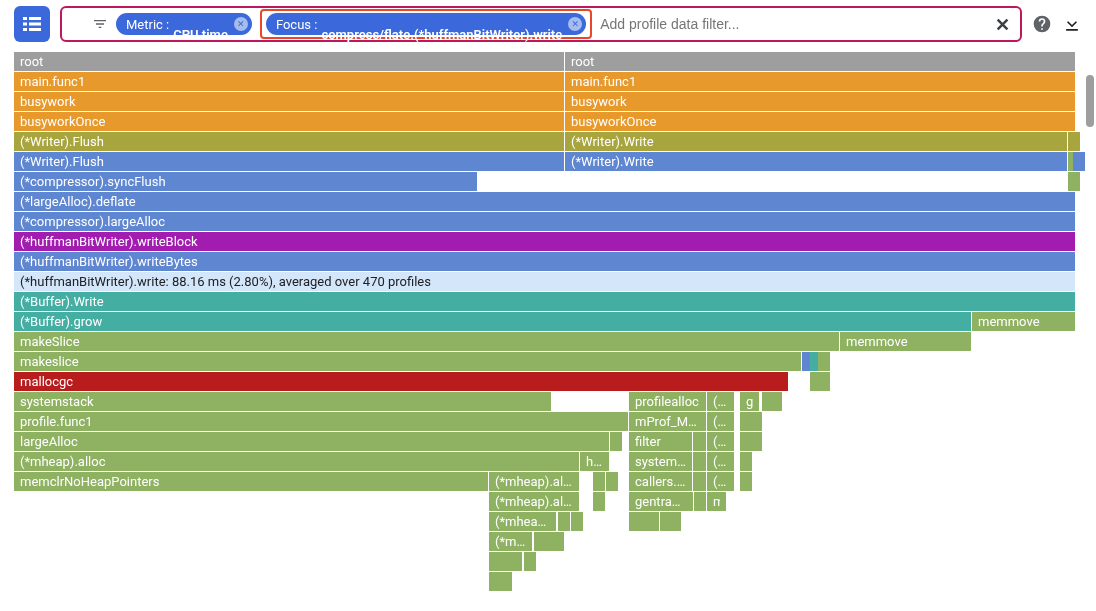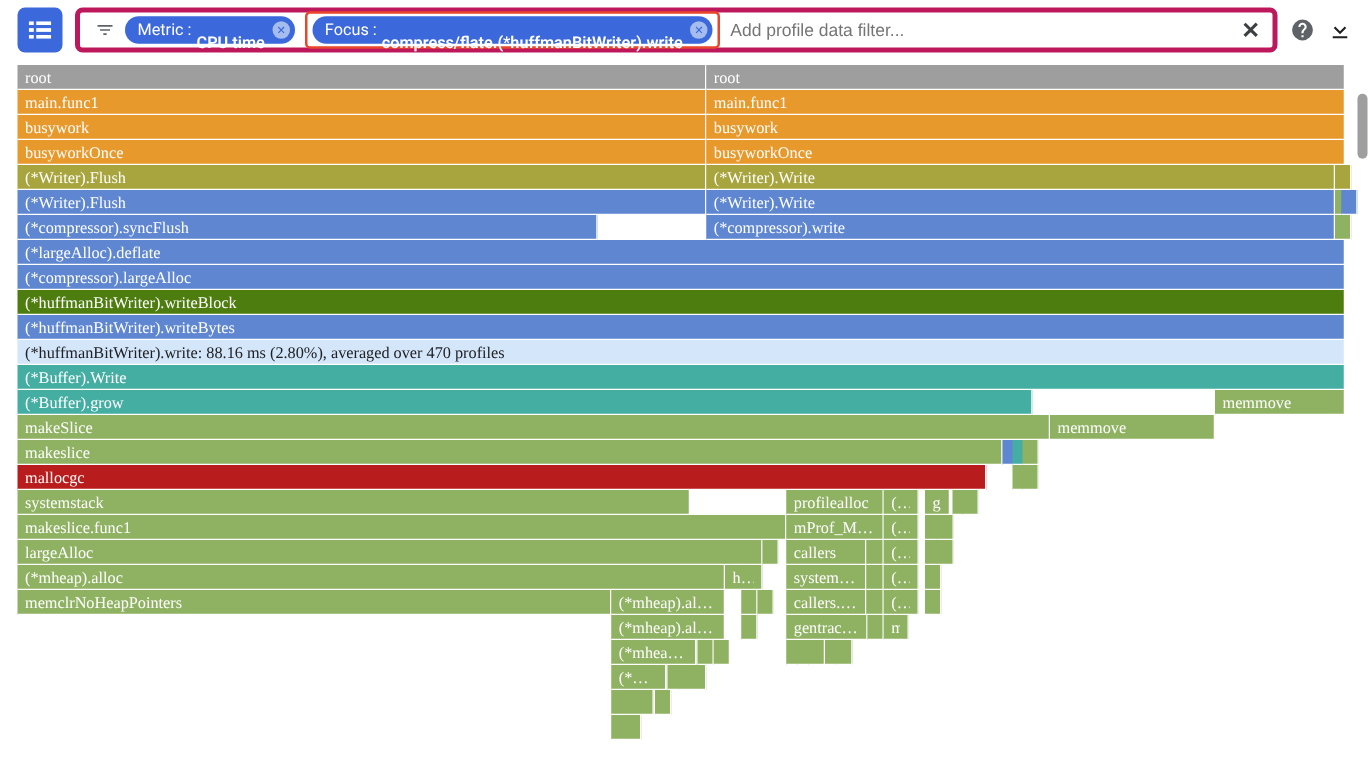--- a/index.html
+++ b/index.html
@@ -21,25 +21,25 @@
   .list-btn {
     width: 36px; height: 36px;
     background: #3b68db;
     border-radius: 6px;
     display: flex; align-items: center; justify-content: center;
     color: #fff;
   }
   .searchbar {
     flex: 1;
     height: 36px;
-    border: 4px solid #be185d;
+    border: 2px solid #be185d;
     border-radius: 6px;
     display: flex;
     align-items: center;
-    padding: 0 6px 0 12px;
+    padding: 0 6px 0 30px;
     gap: 8px;
   }
   .filter-ic { color:#5f6368; display:flex; align-items:center; }
   .chip {
     display: inline-flex;
     align-items: center;
     background: #3b68db;
     color: #fff;
     border-radius: 12px;
     height: 22px;
@@ -61,21 +61,21 @@
     display: inline-flex;
   }
   .search-input {
     border: none; outline: none; flex: 1;
     font-size: 14px; color:#5f6368;
   }
   .clear-btn { color:#3c4043; font-weight:700; font-size:18px; padding:0 4px; cursor:pointer; }
   .help-ic { color:#5f6368; display:flex; align-items:center; }
   .download-ic { color:#202124; display:flex; align-items:center; }
 
-  .flame-wrapper { position: relative; padding: 0 14px; font-family: Liberation Serif, serif; }
+  .flame-wrapper { position: relative; padding: 0 14px; }
   .flame { position: relative; width: 1062px; }
   .row { position: relative; height: 20px; margin-bottom: 0; }
   .frame {
     position: absolute; top:0; height: 20px;
     padding: 0 6px;
     font-size: 13px;
     line-height: 20px;
     color: #fff;
     white-space: nowrap;
     overflow: hidden;
@@ -193,59 +193,56 @@
           <span class="lbl"></span>
         </div>
         <div class="frame" style="left: 1059px; width: 3px; background: rgb(94, 134, 209);">
           <span class="lbl"></span>
         </div>
       </div>
       <div class="row">
         <div class="frame" style="left: 0px; width: 464px; background: rgb(94, 134, 209);">
           <span class="lbl">(*compressor).syncFlush</span>
         </div>
-        <div class="frame" style="left: 551px; width: 503px; background: rgb(94, 134, 209);">
-          <span class="lbl">(*compressor).write</span>
-        </div>
         <div class="frame" style="left: 1054px; width: 5px; background: rgb(143, 178, 98);">
           <span class="lbl"></span>
         </div>
       </div>
       <div class="row">
         <div class="frame" style="left: 0px; width: 1062px; background: rgb(94, 134, 209);">
           <span class="lbl">(*largeAlloc).deflate</span>
         </div>
       </div>
       <div class="row">
         <div class="frame" style="left: 0px; width: 1062px; background: rgb(94, 134, 209);">
           <span class="lbl">(*compressor).largeAlloc</span>
         </div>
       </div>
       <div class="row">
-        <div class="frame" style="left: 0px; width: 1062px; background: #4d7c0f;">
+        <div class="frame" style="left: 0px; width: 1062px; background: #a21caf;">
           <span class="lbl">(*huffmanBitWriter).writeBlock</span>
         </div>
       </div>
       <div class="row">
         <div class="frame" style="left: 0px; width: 1062px; background: rgb(94, 134, 209);">
           <span class="lbl">(*huffmanBitWriter).writeBytes</span>
         </div>
       </div>
       <div class="row">
         <div class="frame" style="left: 0px; width: 1062px; background: rgb(212, 230, 250); color: rgb(32, 33, 36); font-weight: 400;">
           <span class="lbl">(*huffmanBitWriter).write: 88.16 ms (2.80%), averaged over 470 profiles</span>
         </div>
       </div>
       <div class="row">
         <div class="frame" style="left: 0px; width: 1062px; background: rgb(69, 174, 163);">
           <span class="lbl">(*Buffer).Write</span>
         </div>
       </div>
       <div class="row">
-        <div class="frame" style="left: 0px; width: 812px; background: rgb(69, 174, 163);">
+        <div class="frame" style="left: 0px; width: 958px; background: rgb(69, 174, 163);">
           <span class="lbl">(*Buffer).grow</span>
         </div>
         <div class="frame" style="left: 958px; width: 104px; background: rgb(143, 178, 98);">
           <span class="lbl">memmove</span>
         </div>
       </div>
       <div class="row">
         <div class="frame" style="left: 0px; width: 826px; background: rgb(143, 178, 98);">
           <span class="lbl">makeSlice</span>
         </div>
@@ -293,21 +290,21 @@
         </div>
         <div class="frame" style="left: 748px; width: 7px; background: rgb(143, 178, 98);">
           <span class="lbl"></span>
         </div>
         <div class="frame" style="left: 756px; width: 7px; background: rgb(143, 178, 98);">
           <span class="lbl"></span>
         </div>
       </div>
       <div class="row">
         <div class="frame" style="left: 0px; width: 615px; background: rgb(143, 178, 98);">
-          <span class="lbl">makeslice.func1</span>
+          <span class="lbl">profile.func1</span>
         </div>
         <div class="frame" style="left: 615px; width: 78px; background: rgb(143, 178, 98);">
           <span class="lbl">mProf_Mal...</span>
         </div>
         <div class="frame" style="left: 693px; width: 28px; background: rgb(143, 178, 98);">
           <span class="lbl">(*...</span>
         </div>
         <div class="frame" style="left: 726px; width: 9px; background: rgb(143, 178, 98);">
           <span class="lbl"></span>
         </div>
@@ -316,21 +313,21 @@
         </div>
       </div>
       <div class="row">
         <div class="frame" style="left: 0px; width: 596px; background: rgb(143, 178, 98);">
           <span class="lbl">largeAlloc</span>
         </div>
         <div class="frame" style="left: 596px; width: 11px; background: rgb(143, 178, 98);">
           <span class="lbl"></span>
         </div>
         <div class="frame" style="left: 615px; width: 64px; background: rgb(143, 178, 98);">
-          <span class="lbl">callers</span>
+          <span class="lbl">filter</span>
         </div>
         <div class="frame" style="left: 679px; width: 14px; background: rgb(143, 178, 98);">
           <span class="lbl"></span>
         </div>
         <div class="frame" style="left: 693px; width: 28px; background: rgb(143, 178, 98);">
           <span class="lbl">(*...</span>
         </div>
         <div class="frame" style="left: 726px; width: 9px; background: rgb(143, 178, 98);">
           <span class="lbl"></span>
         </div>

